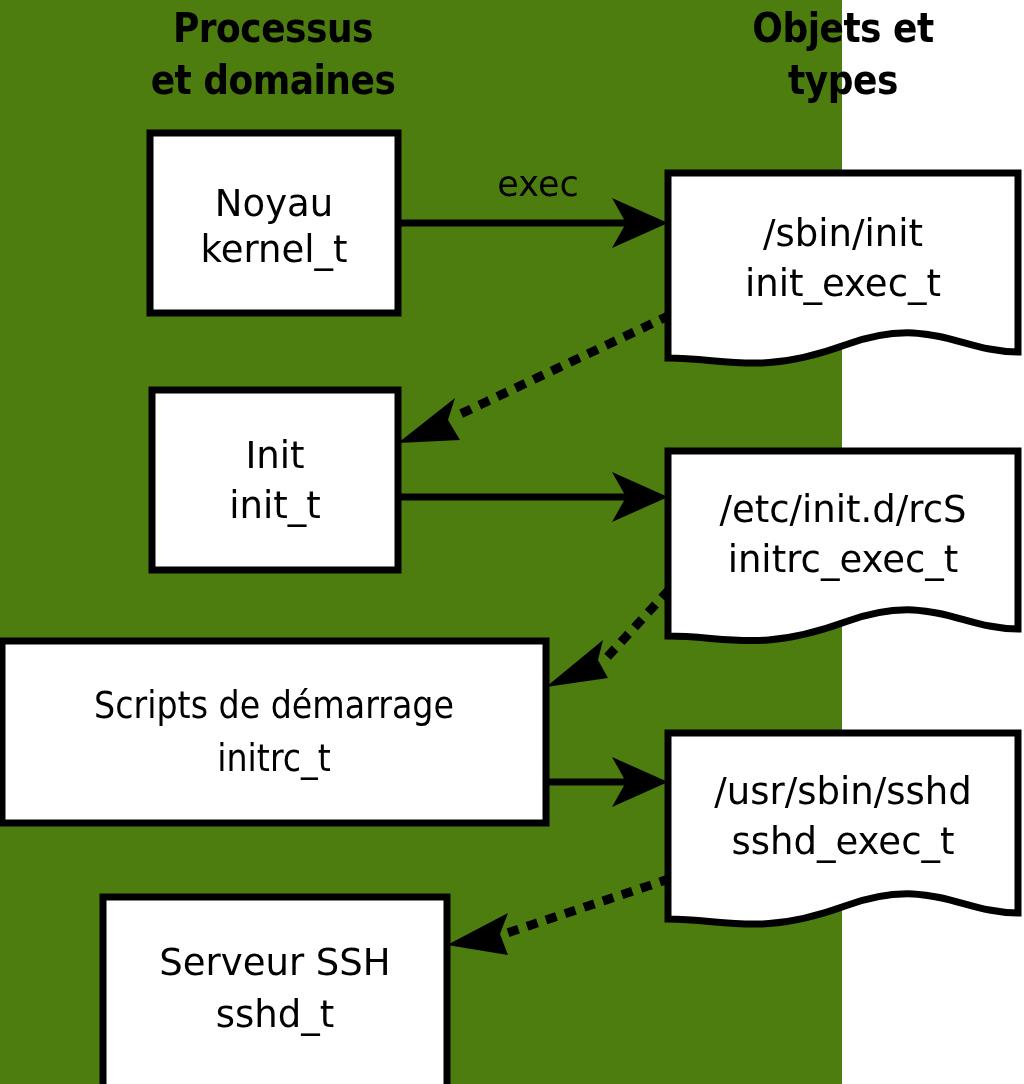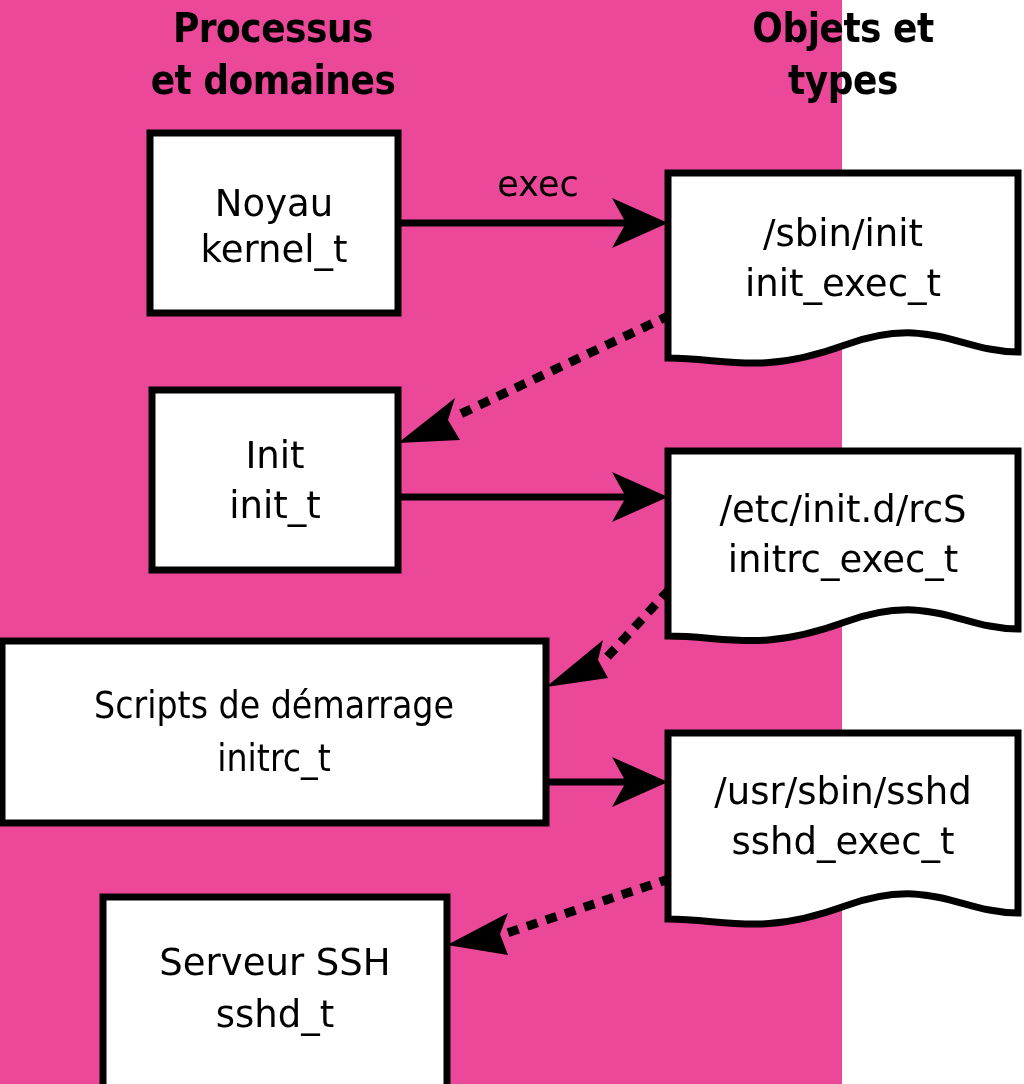--- a/index.html
+++ b/index.html
@@ -10,21 +10,21 @@
   body {
     width: 1024px;
     height: 1084px;
     overflow: hidden;
     font-family: "DejaVu Sans", sans-serif;
   }
   #diagram-root {
     position: relative;
     width: 842px;
     height: 1084px;
-    background: #ec4899;
+    background: #4d7c0f;
   }
   svg.diagram-canvas {
     position: absolute;
     left: 0;
     top: 0;
     width: 1024px;
     height: 1084px;
     display: block;
   }
   .col-header {

